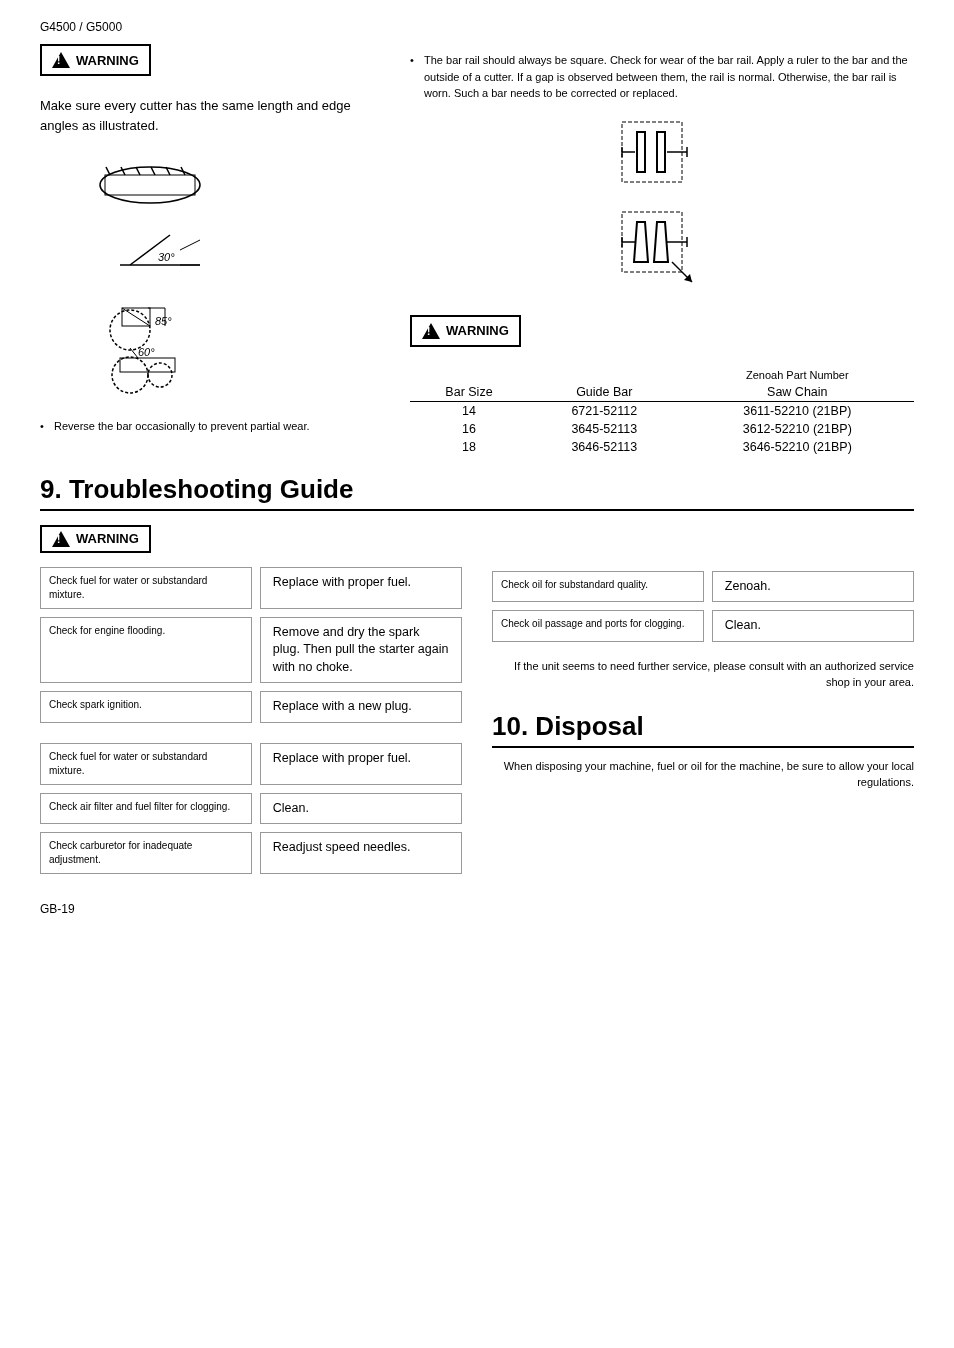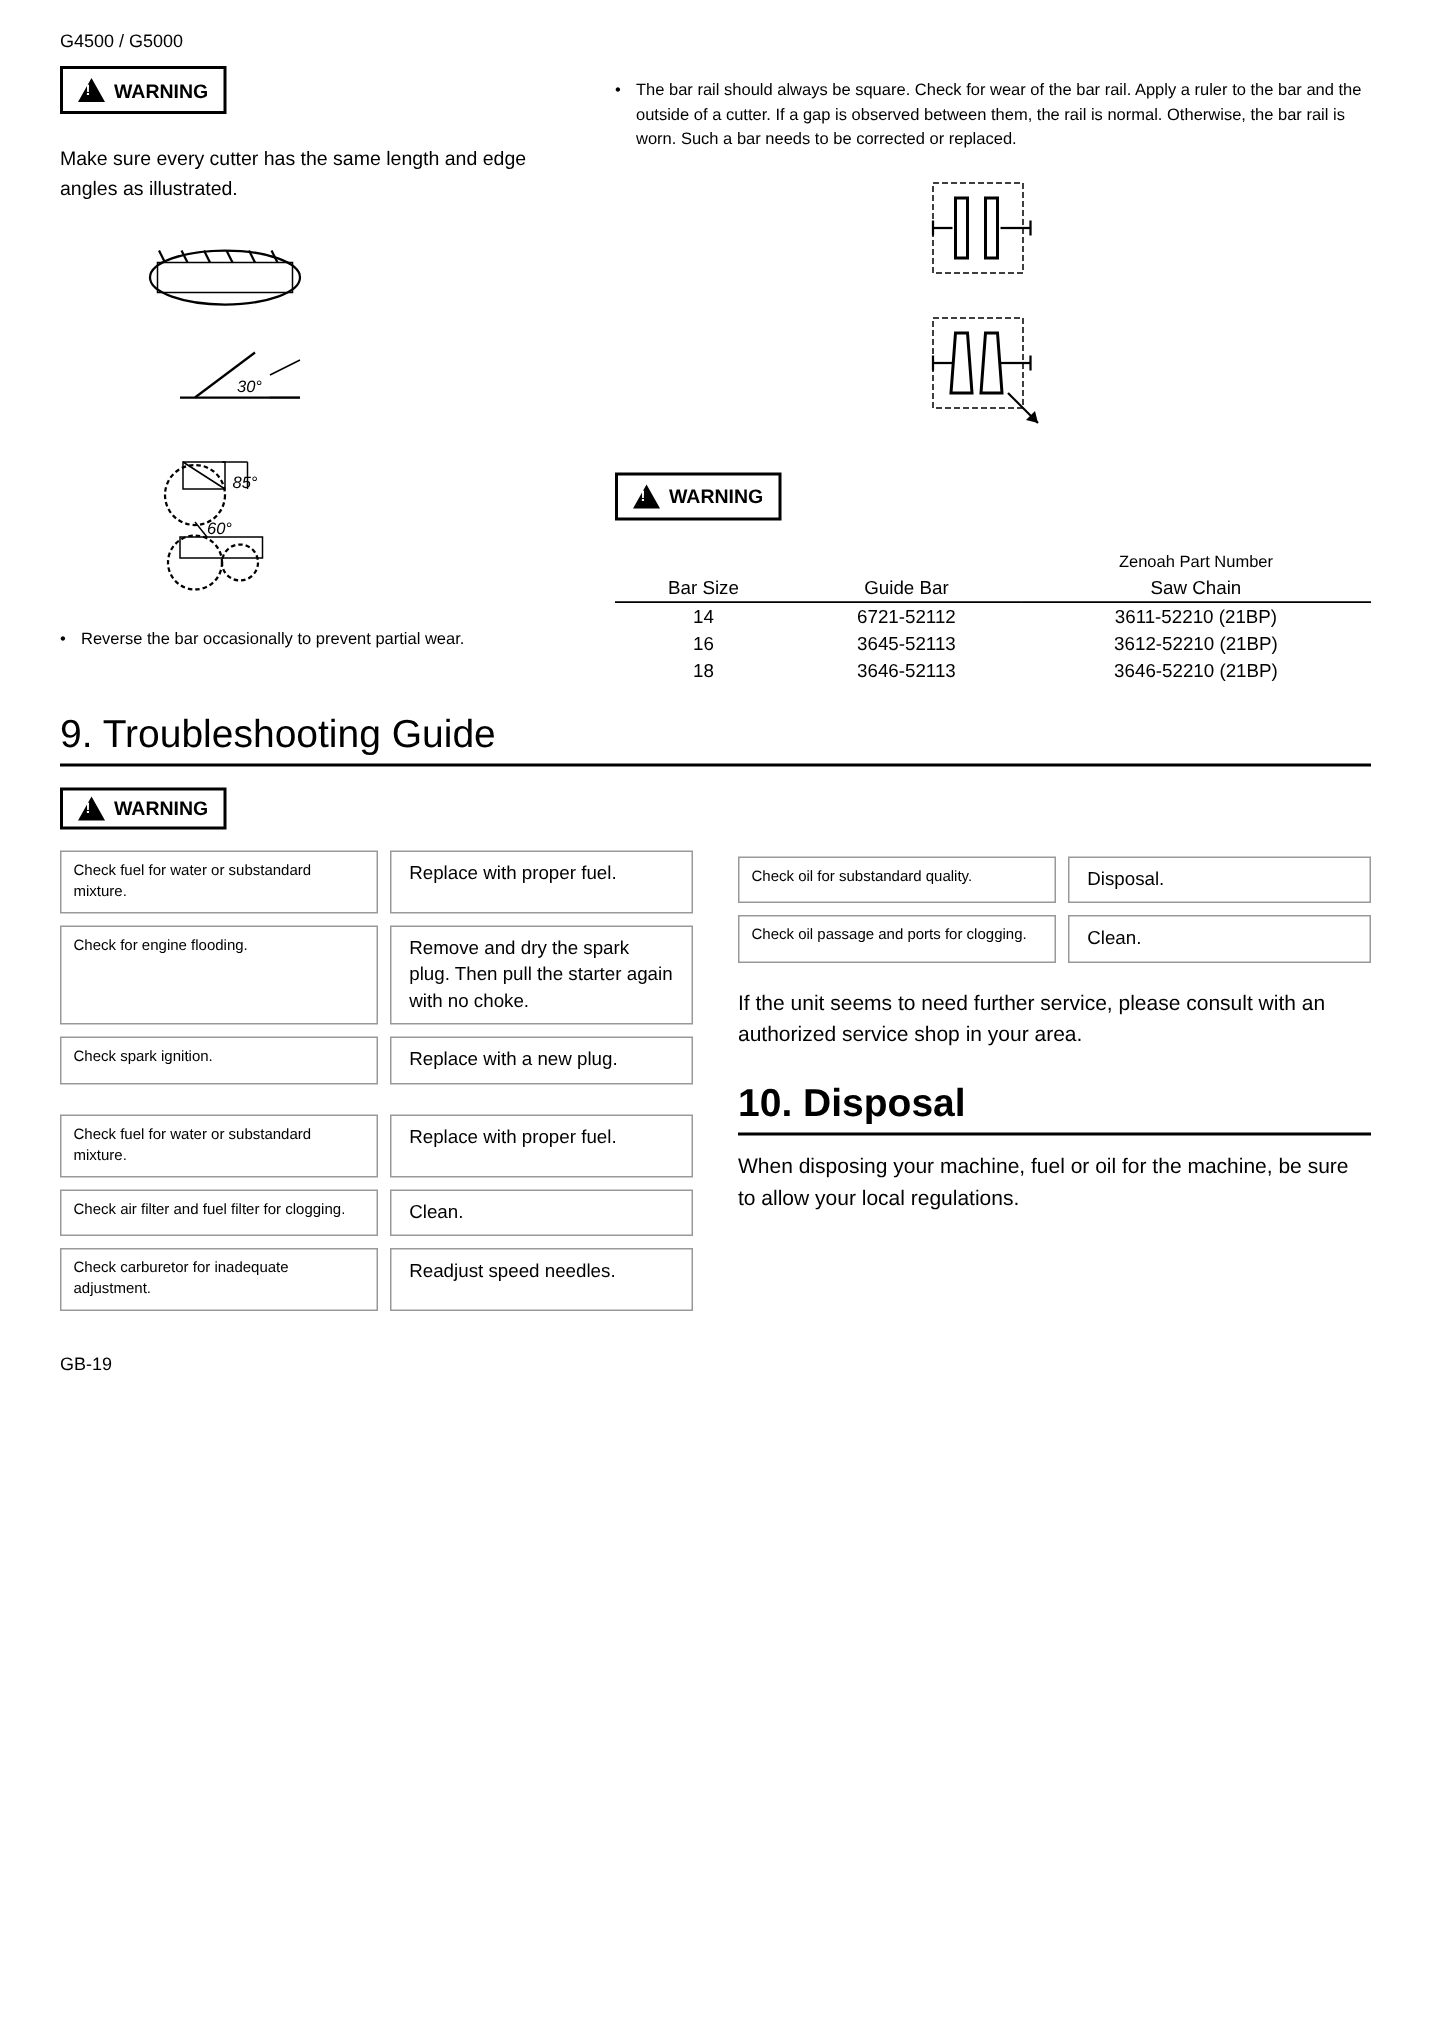--- a/index.html
+++ b/index.html
@@ -81,21 +81,21 @@
     }
     .bar-table th {
       font-weight: normal;
       border-bottom: 1px solid #000;
     }
     .bar-table .header-top {
       font-size: 11px;
     }
     .section-title {
       font-size: 26px;
-      font-weight: normal;
+      font-weight: bold;
       border-bottom: 2px solid #000;
       padding-bottom: 4px;
       margin: 18px 0 14px 0;
     }
     .ts-row {
       display: flex;
       gap: 8px;
       margin-bottom: 8px;
     }
     .ts-cause {
@@ -116,23 +116,24 @@
 
     .disposal-section { margin-top: 20px; }
     .disposal-title {
       font-size: 26px;
       font-weight: bold;
       border-bottom: 2px solid #000;
       padding-bottom: 4px;
       margin-bottom: 8px;
     }
     .note-text {
-      font-size: 14px;
+      font-size: 11px;
       line-height: 1.5;
       margin-top: 10px;
+      text-align: right;
     }
     .warn-inline {
       display: inline-flex;
       align-items: center;
       gap: 6px;
       border: 2px solid #000;
       padding: 4px 10px;
       font-weight: bold;
       font-size: 13px;
       margin-bottom: 14px;
@@ -321,21 +322,21 @@
         </div>
       </div>
   </div>
 
   <div style="flex:1;">
     <div style="height:46px;"></div>
 
     <div id="ts-right-groups">
         <div class="ts-row">
           <div class="ts-cause" style="flex: 1.1 1 0%;">Check oil for substandard quality.</div>
-          <div class="ts-remedy" style="flex: 1 1 0%;">Disposal.</div>
+          <div class="ts-remedy" style="flex: 1 1 0%;">Zenoah.</div>
         </div>
         <div class="ts-row">
           <div class="ts-cause" style="flex: 1.1 1 0%;">Check oil passage and ports for clogging.</div>
           <div class="ts-remedy" style="flex: 1 1 0%;">Clean.</div>
         </div>
       </div>
 
     <p class="note-text" style="margin-top:16px;">If the unit seems to need further service, please consult with an authorized service shop in your area.</p>
 
     <div class="disposal-section">

